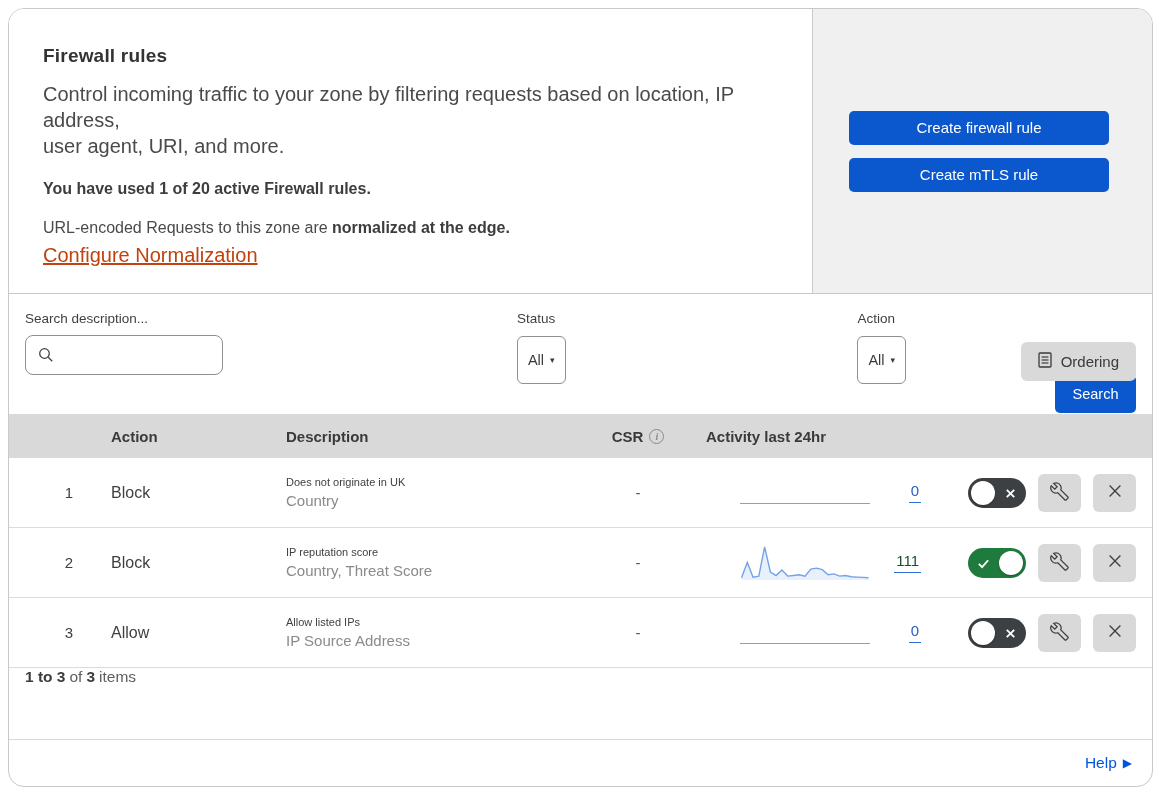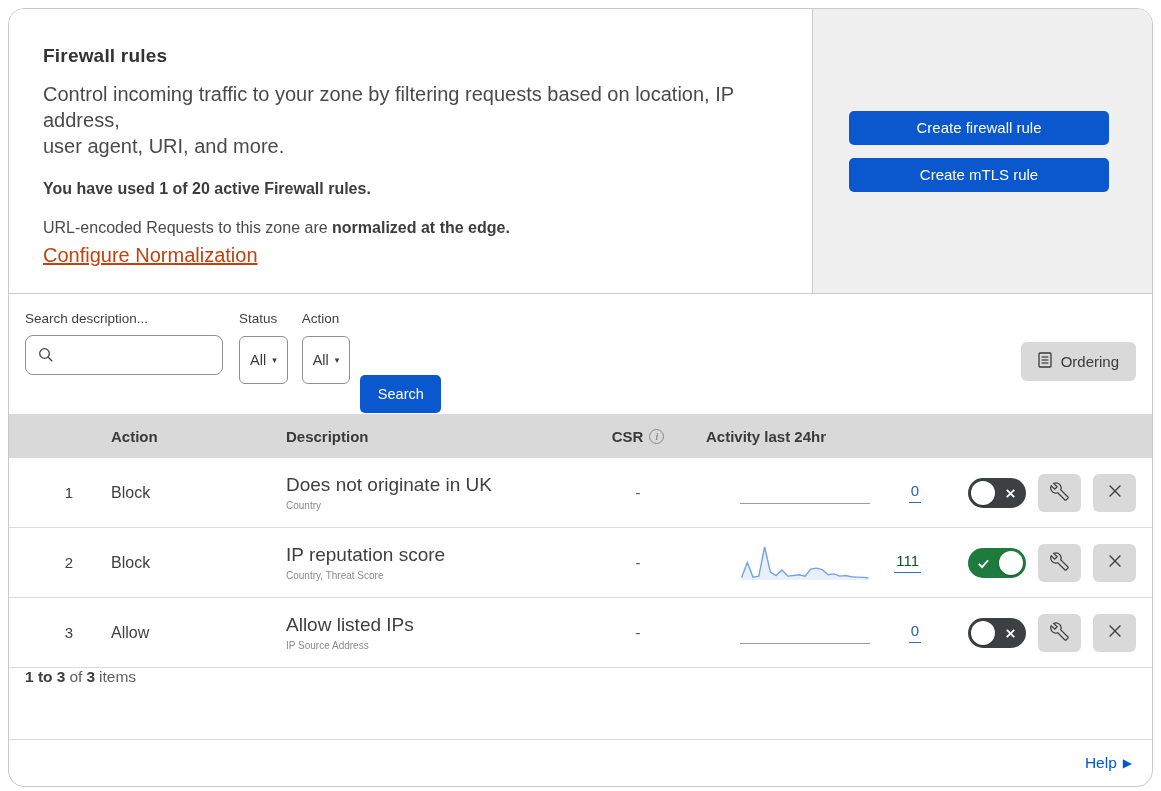--- a/index.html
+++ b/index.html
@@ -19,21 +19,21 @@
   .usage-line { margin-top:21px; font-size:16px; font-weight:700; color:#3d3d3d; }
   .norm-line { margin-top:21px; font-size:16px; color:#4a4a4a; }
   .norm-line b { color:#3d3d3d; }
   .norm-link { display:inline-block; margin-top:7px; font-size:20px; color:#c2410c; text-decoration:underline; cursor:pointer; }
   .btn-primary {
     height:34px; border:none; border-radius:5px; background:#0b57ce; color:#fff;
     font-size:15px; font-family:inherit; cursor:pointer; width:100%;
   }
 
   
-  .filter-section { position:relative; height:120px; padding:17px 16px 0 16px; display:flex; align-items:flex-start; }
+  .filter-section { position:relative; height:120px; padding:17px 16px 0 16px; display:flex; align-items:flex-start;justify-content:space-between; }
   .fgroup { display:flex; flex-direction:column; }
   .fgroup .flabel { font-size:13.5px; color:#3f3f3f; margin-bottom:9px; }
   .search-wrap { position:relative; width:198px; }
   .search-input {
     width:198px; height:40px; border:1px solid #8f8f8f; border-radius:8px;
     padding:0 10px 0 36px; font-size:14px; font-family:inherit; color:#333; background:#fff;
   }
   .search-icon { position:absolute; left:13px; top:12px; }
   .dropdown {
     height:48px; border:1px solid #8f8f8f; border-radius:6px; background:#fff;
@@ -55,22 +55,22 @@
   
   .grid-row { display:grid; grid-template-columns:64px 175px 330px 120px 240px 1fr; }
   .thead { background:#d9d9d9; height:44px; align-items:center; font-size:15px; font-weight:600; color:#3a3a3a; }
   .th-action, .td-action { padding-left:38px; }
   .th-desc, .td-desc { padding-left:38px; }
   .th-csr, .td-csr { display:flex; align-items:center; justify-content:center; gap:6px; }
   .th-activity { padding-left:8px; }
   .rule-row { height:70px; border-bottom:1px solid #dcdcdc; align-items:center; background:#fff; }
   .td-num { text-align:right; font-size:15px; color:#3f3f3f; }
   .td-action { font-size:16px; color:#3f3f3f; }
-  .desc-main { font-size:19px; color:#3f3f3f; }
-  .desc-sub { font-size:10px; color:#8a8a8a; margin-top:4px; }
+  .desc-main { font-size:11px; color:#3f3f3f; }
+  .desc-sub { font-size:15px; color:#8a8a8a; margin-top:4px; }
   .td-csr { font-size:15px; color:#555; }
   .td-activity { display:flex; align-items:center; padding-left:8px; height:100%; }
   .spark-area { width:130px; height:40px; margin-left:34px; display:flex; align-items:flex-end; }
   .flatline { width:130px; border-bottom:1px solid #9d9d9d; margin-bottom:9px; }
   .activity-count {
     margin-left:auto; margin-right:17px; font-size:15px; color:#2760c8;
     border-bottom:1px solid #2d6cd0; padding:0 2px 3px 2px; cursor:pointer;
   }
   .activity-count.muted { color:#14532d; }
   .td-controls { display:flex; align-items:center; padding-left:30px; gap:12px; }

